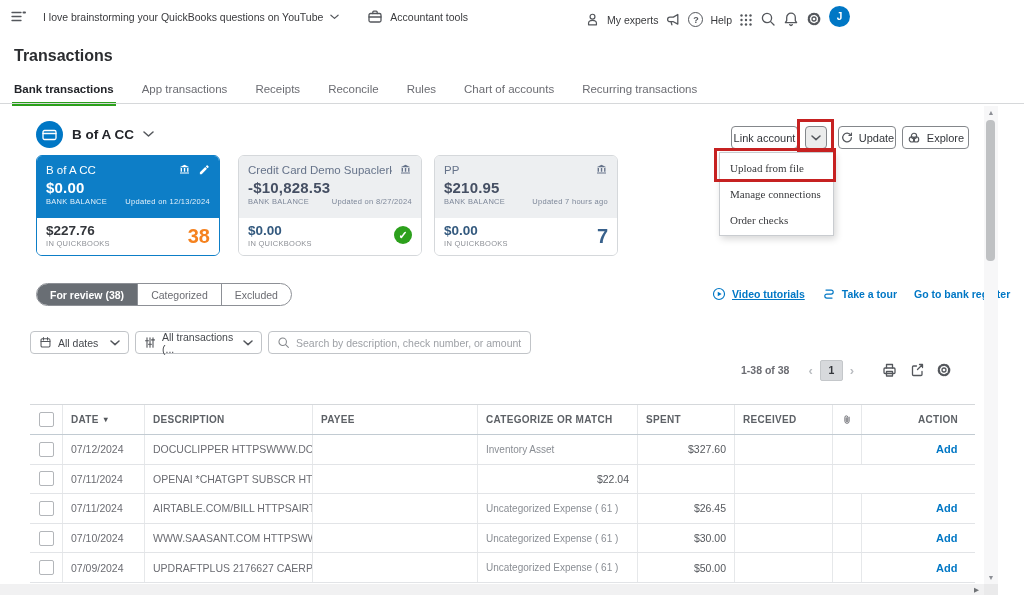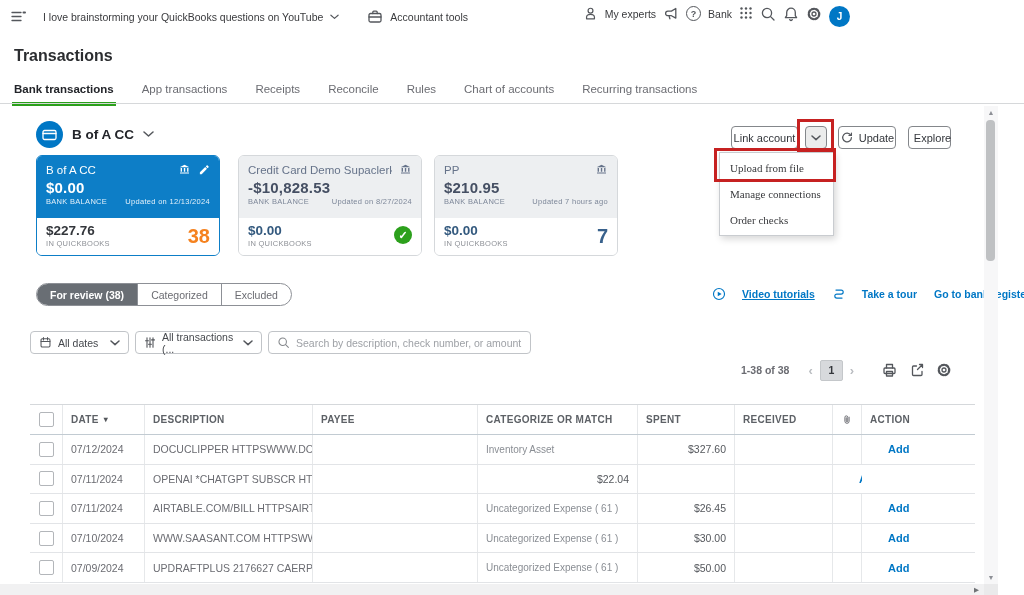--- a/index.html
+++ b/index.html
@@ -7,21 +7,21 @@
   .screen { position:relative; width:1024px; height:595px; background:#fff; color:#393a3d; overflow:hidden; }
 
   svg.ic { display:block; stroke:#54575c; fill:none; stroke-width:1.3; stroke-linecap:round; stroke-linejoin:round; }
   svg.ic.fill { fill:#54575c; stroke:none; }
 
   
   .topbar { position:absolute; top:0; left:0; width:864px; height:33px; display:flex; align-items:center; padding:0 10px; }
   .tb-item { display:flex; align-items:center; gap:7px; font-size:10.5px; color:#393a3d; }
   .company { margin-left:16px; font-weight:400; }
   .acct-tools { margin-left:28px; }
-  .tb-right { margin-left:auto; display:flex; align-items:flex-start; gap:7px; padding-right:4px; }
+  .tb-right { margin-left:auto; display:flex; align-items:flex-end; gap:7px; padding-right:4px; }
   .help-circle { width:15px; height:15px; border:1.3px solid #54575c; border-radius:50%; display:flex; align-items:center; justify-content:center; font-size:9px; color:#54575c; font-weight:700; }
   .avatar { width:21px; height:21px; border-radius:50%; background:#0077c5; color:#fff; font-size:10px; font-weight:700; display:flex; align-items:center; justify-content:center; }
 
   
   .page-title { position:absolute; top:47px; left:14px; font-size:16px; font-weight:700; color:#2b2d30; }
   .tabs { position:absolute; top:83px; left:12px; display:flex; gap:24px; font-size:11.5px; color:#6b6c72; }
   .tab { padding:0 2px 7px; cursor:pointer; white-space:nowrap; }
   .tab.active { color:#23252a; font-weight:700; border-bottom:4px solid #2ca01c; }
   .tabs-divider { position:absolute; top:103px; left:0; width:1024px; height:1px; background:#d6d8da; }
 
@@ -51,36 +51,36 @@
   .badge-num { font-size:20px; font-weight:700; margin-top:2px; }
   .badge-orange { color:#f5821f; }
   .badge-blue { color:#38618c; }
   .badge-check { width:18px; height:18px; border-radius:50%; background:#2ca01c; color:#fff; font-size:11px; font-weight:700; display:flex; align-items:center; justify-content:center; margin-top:3px; }
 
   
   .btn { position:absolute; top:126px; height:23px; border:1px solid #84878b; border-radius:4px; background:#fff; display:flex; align-items:center; justify-content:center; gap:6px; font-size:11px; color:#33363b; cursor:pointer; }
   .btn-link { left:731px; width:67px; }
   .btn-caret { left:805px; width:22px; background:#ebecec; }
   .btn-update { left:838px; width:58px; }
-  .btn-explore { left:902px; width:43px;margin-left:6px; }
+  .btn-explore { left:902px; width:67px; }
 
   .menu { position:absolute; left:719px; top:152px; width:115px; background:#fff; border:1px solid #c9ccd0; box-shadow:2px 3px 7px rgba(0,0,0,.16); padding:2px 0; z-index:5; }
   .menu-item { height:26px; line-height:26px; padding:0 10px; font-size:11px; color:#393a3d; white-space:nowrap; cursor:pointer;font-family:Liberation Serif, serif; }
 
   .hl { position:absolute; border:3px solid #c62121; z-index:7; pointer-events:none; }
   .hl-caret { left:797px; top:119px; width:37px; height:33px; }
   .hl-upload { left:714px; top:148px; width:122px; height:34px; }
 
   
   .pills { position:absolute; top:283px; left:36px; height:23px; display:flex; border:1px solid #8d9096; border-radius:12px; overflow:hidden; font-size:10.5px; background:#fff; }
   .pill { display:flex; align-items:center; padding:0 13px; color:#6b6c72; border-left:1px solid #8d9096; cursor:pointer; white-space:nowrap; }
   .pill:first-child { border-left:none; }
   .pill.active { background:#696e74; color:#fff; font-weight:700; }
   .qlinks { position:absolute; top:287px; left:712px; display:flex; align-items:center; gap:17px; font-size:10.5px; color:#0077c5; font-weight:700; }
-  .qlink { display:flex; align-items:center; gap:16px; cursor:pointer; white-space:nowrap; }
+  .qlink { display:flex; align-items:center; gap:6px; cursor:pointer; white-space:nowrap; }
   .qlink.u span { text-decoration:underline; }
 
   
   .filter-btn { position:absolute; top:331px; height:23px; border:1px solid #c1c4c8; border-radius:4px; background:#fff; display:flex; align-items:center; gap:6px; padding:0 8px; font-size:10.5px; color:#45484d; cursor:pointer; }
   .f-dates { left:30px; width:99px; }
   .f-type { left:135px; width:127px; }
   .f-grow { flex:1; }
   .search { position:absolute; top:331px; left:268px; width:263px; height:23px; border:1px solid #c1c4c8; border-radius:4px; display:flex; align-items:center; gap:6px; padding:0 8px; background:#fff; }
   .search input { border:none; outline:none; flex:1; font-size:10.5px; font-family:inherit; color:#393a3d; background:transparent; }
   .search input::placeholder { color:#9ea1a6; }
@@ -92,21 +92,21 @@
   .page-box { width:23px; height:21px; margin:0 4px; background:#d7d9dc; border:1px solid #c4c7ca; border-radius:2px; display:flex; align-items:center; justify-content:center; color:#33363b; }
   .pag-ic { margin-left:24px; cursor:pointer; }
   .pag-ic + .pag-ic { margin-left:11px; }
 
   
   .table { position:absolute; top:404px; left:30px; width:945px; font-size:10.5px; }
   .trow, .thead { display:grid; grid-template-columns:33px 82px 168px 165px 160px 97px 98px 29px 1fr; align-items:center; }
   .thead { height:31px; border-top:1px solid #d5d8db; border-bottom:1px solid #c2cbd2; font-size:10px; font-weight:700; color:#5d6166; letter-spacing:.3px; }
   .trow { height:29.6px; border-bottom:1px solid #e2e4e7; color:#6b6c72; }
   .cell { height:100%; display:flex; align-items:center; padding-left:8px; border-right:1px solid #e6e8ea; overflow:hidden; white-space:nowrap; }
-  .cell:last-child { border-right:none; }
+  .cell:last-child { border-right:none;margin-left:48px; }
   .c-check { justify-content:center; padding-left:0; }
   .checkbox { width:15px; height:15px; border:1px solid #b3b6ba; border-radius:2px; background:#fff; cursor:pointer; }
   .c-cat { font-size:10px; color:#8a8e94; }
   .c-spent { justify-content:flex-end; padding-right:8px; color:#55585d; }
   .th-spent { justify-content:flex-start; padding-left:8px; color:#5d6166; }
   .c-clip { justify-content:center; padding-left:0; }
   .c-action { color:#0077c5; font-weight:700; font-size:11px; padding-left:26px; cursor:pointer; }
   .sort-glyph { font-size:8px; margin-left:5px; color:#54575c; }
 
   
@@ -153,21 +153,21 @@
       </div>
       <span>
         <svg class="ic" width="16" height="15" viewBox="0 0 16 15">
             <path d="M12.8 2.5v9.6L8.4 9.7H4.9a2.3 2.3 0 0 1 0-4.6h3.5zM6 9.9l.9 2.9"></path>
           </svg>
       </span>
       <div class="tb-item">
         <span class="help-circle">
             <span>?</span>
           </span>
-        <span>Bank</span>
+        <span>Help</span>
       </div>
       <span>
         <svg class="ic fill" width="14" height="14" viewBox="0 0 14 14">
             <circle cx="2.5" cy="2.5" r="1.2"></circle>
             <circle cx="7" cy="2.5" r="1.2"></circle>
             <circle cx="11.5" cy="2.5" r="1.2"></circle>
             <circle cx="2.5" cy="7" r="1.2"></circle>
             <circle cx="7" cy="7" r="1.2"></circle>
             <circle cx="11.5" cy="7" r="1.2"></circle>
             <circle cx="2.5" cy="11.5" r="1.2"></circle>

